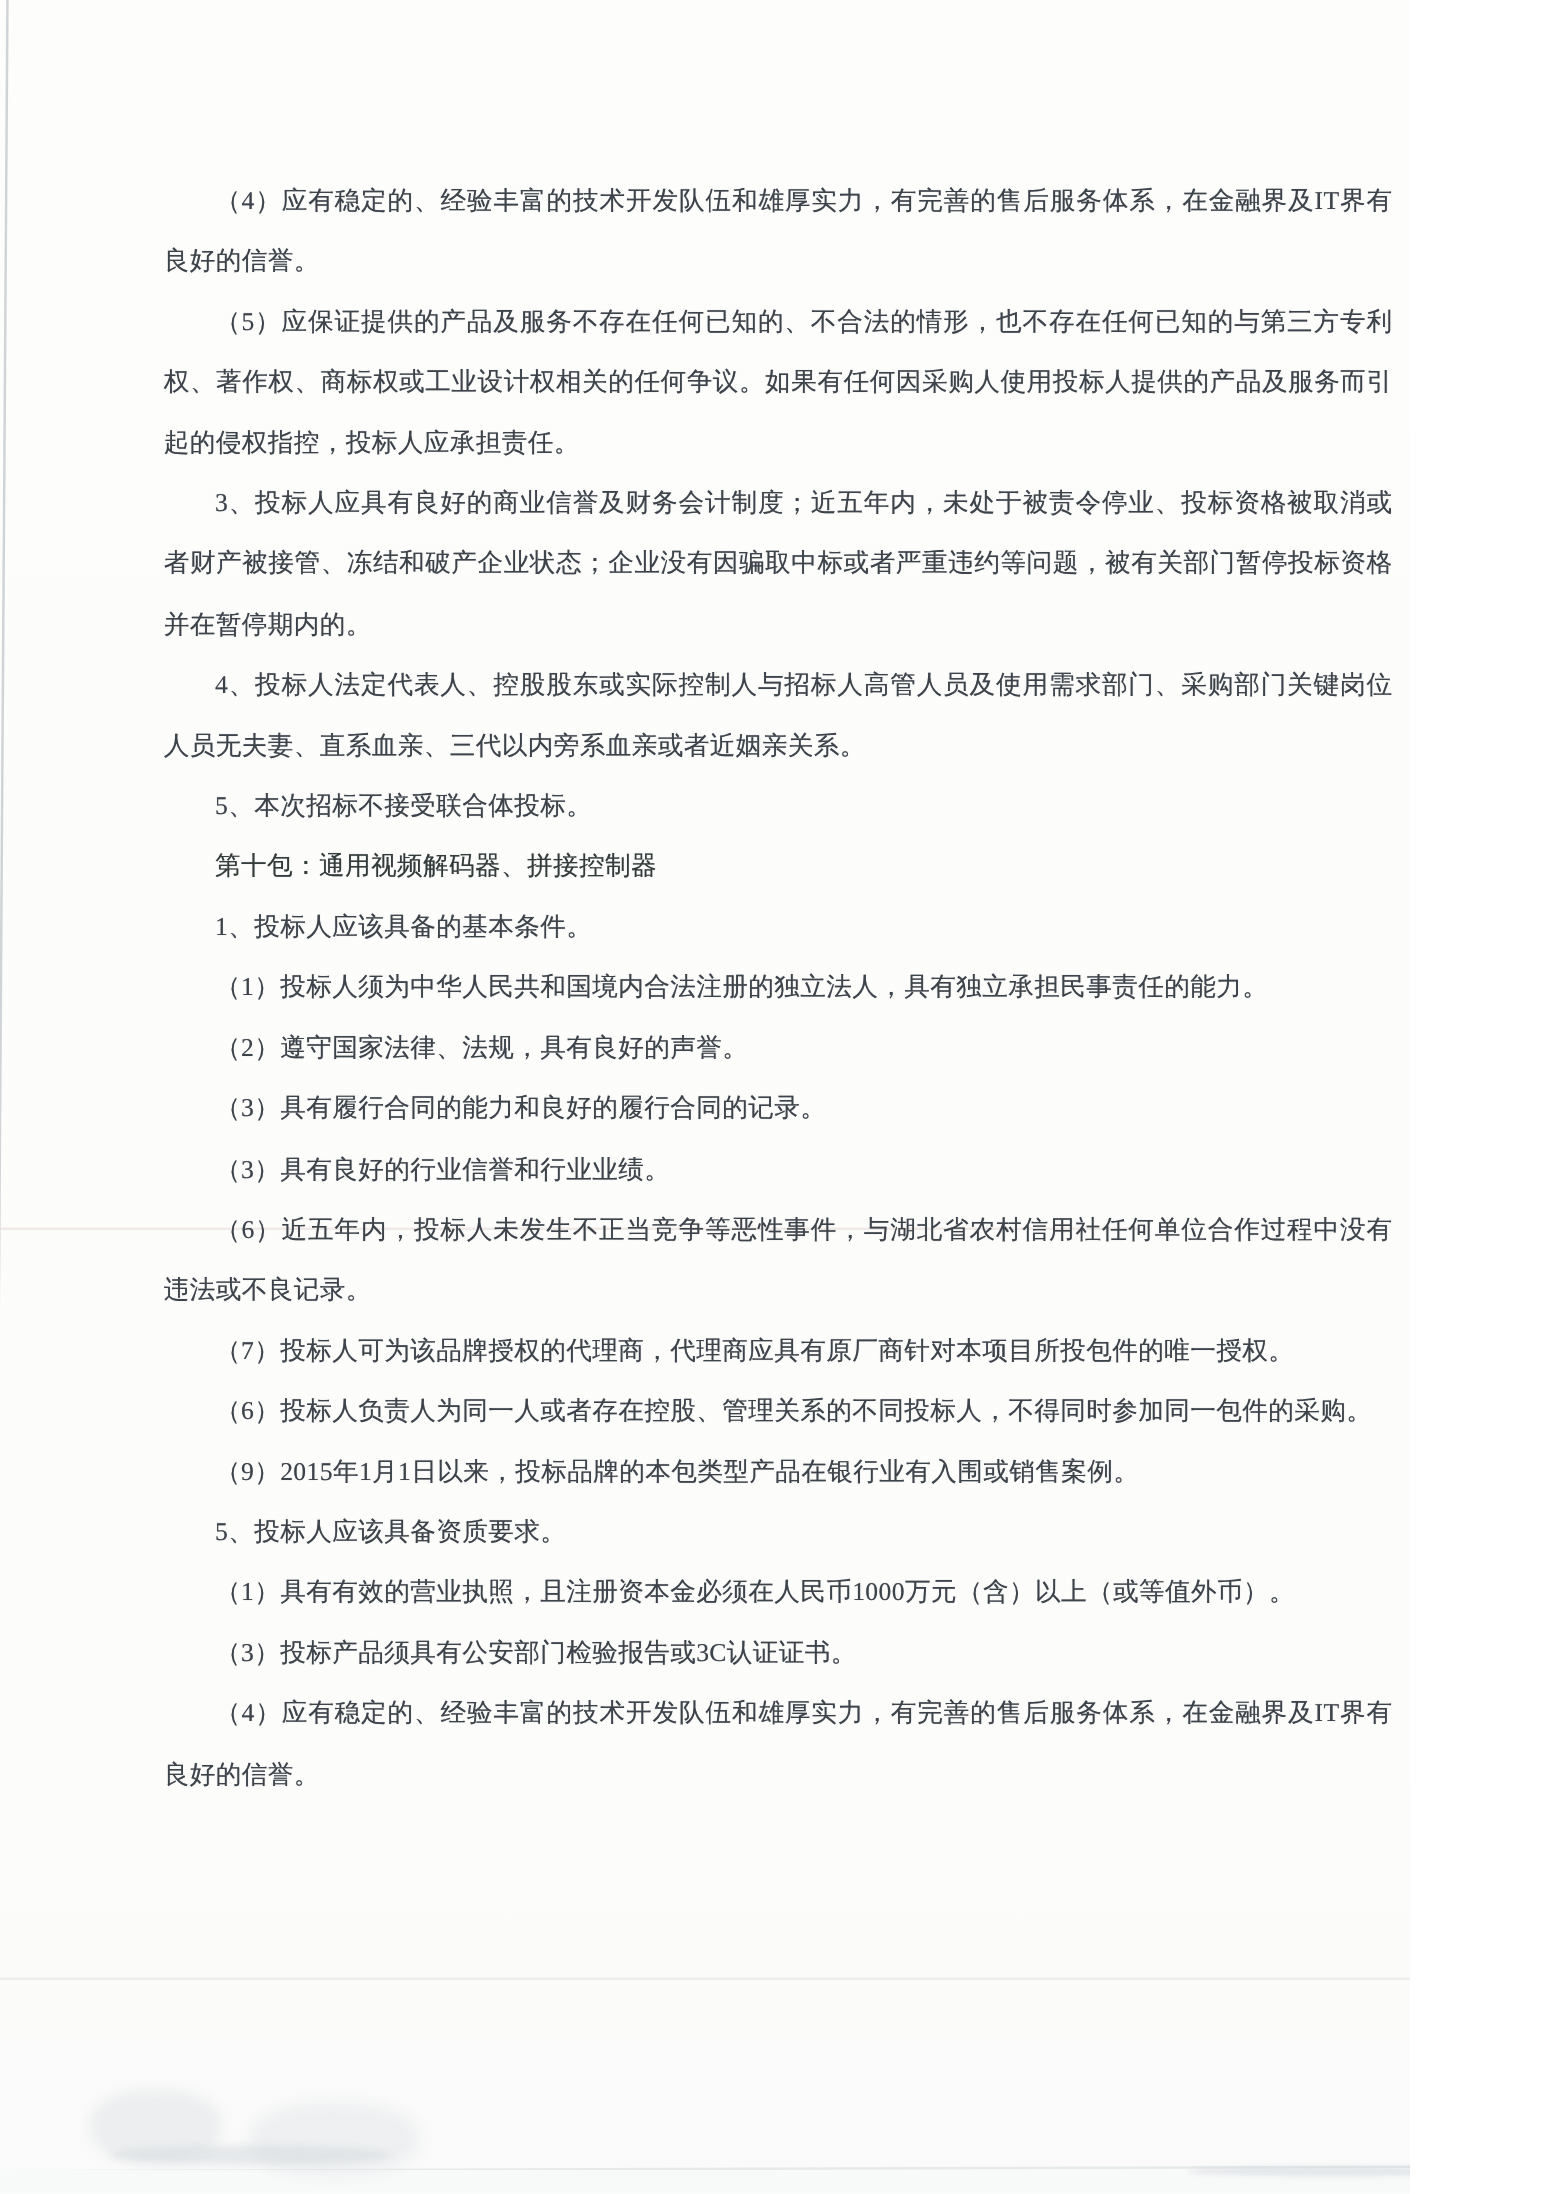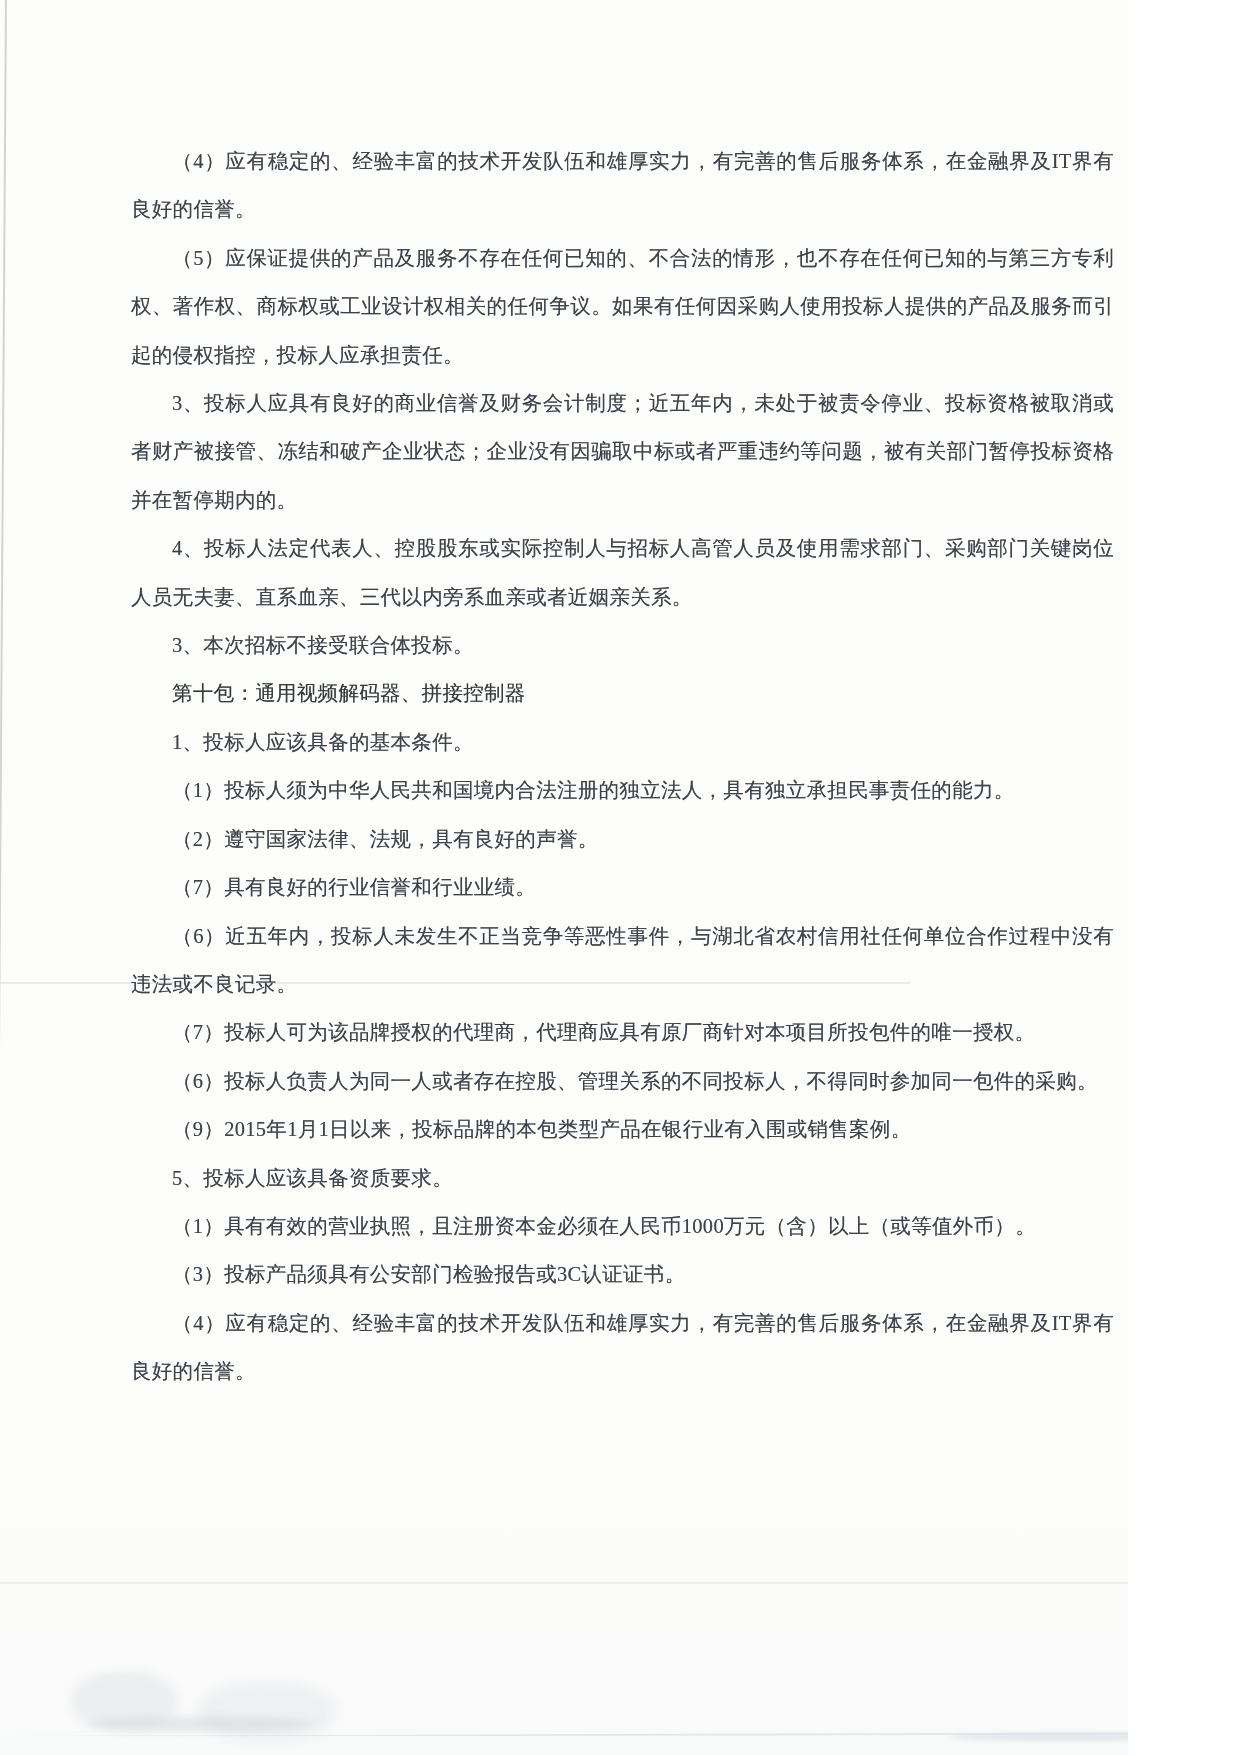--- a/index.html
+++ b/index.html
@@ -100,26 +100,27 @@
   <div class="artifact smudge-1"></div>
   <div class="artifact smudge-2"></div>
   <div class="artifact smudge-3"></div>
   <div class="artifact smudge-4"></div>
 
   <div class="textblock">
     <p>（4）应有稳定的、经验丰富的技术开发队伍和雄厚实力，有完善的售后服务体系，在金融界及IT界有良好的信誉。</p>
     <p>（5）应保证提供的产品及服务不存在任何已知的、不合法的情形，也不存在任何已知的与第三方专利权、著作权、商标权或工业设计权相关的任何争议。如果有任何因采购人使用投标人提供的产品及服务而引起的侵权指控，投标人应承担责任。</p>
     <p>3、投标人应具有良好的商业信誉及财务会计制度；近五年内，未处于被责令停业、投标资格被取消或者财产被接管、冻结和破产企业状态；企业没有因骗取中标或者严重违约等问题，被有关部门暂停投标资格并在暂停期内的。</p>
     <p>4、投标人法定代表人、控股股东或实际控制人与招标人高管人员及使用需求部门、采购部门关键岗位人员无夫妻、直系血亲、三代以内旁系血亲或者近姻亲关系。</p>
-    <p>3、本次招标不接受联合体投标。</p>
+    <p>5、本次招标不接受联合体投标。</p>
     <p class="heading">第十包：通用视频解码器、拼接控制器</p>
     <p>1、投标人应该具备的基本条件。</p>
     <p>（1）投标人须为中华人民共和国境内合法注册的独立法人，具有独立承担民事责任的能力。</p>
     <p>（2）遵守国家法律、法规，具有良好的声誉。</p>
-    <p>（7）具有良好的行业信誉和行业业绩。</p>
+    <p>（3）具有履行合同的能力和良好的履行合同的记录。</p>
+    <p>（3）具有良好的行业信誉和行业业绩。</p>
     <p>（6）近五年内，投标人未发生不正当竞争等恶性事件，与湖北省农村信用社任何单位合作过程中没有违法或不良记录。</p>
     <p>（7）投标人可为该品牌授权的代理商，代理商应具有原厂商针对本项目所投包件的唯一授权。</p>
     <p>（6）投标人负责人为同一人或者存在控股、管理关系的不同投标人，不得同时参加同一包件的采购。</p>
     <p>（9）2015年1月1日以来，投标品牌的本包类型产品在银行业有入围或销售案例。</p>
     <p>5、投标人应该具备资质要求。</p>
     <p>（1）具有有效的营业执照，且注册资本金必须在人民币1000万元（含）以上（或等值外币）。</p>
     <p>（3）投标产品须具有公安部门检验报告或3C认证证书。</p>
     <p>（4）应有稳定的、经验丰富的技术开发队伍和雄厚实力，有完善的售后服务体系，在金融界及IT界有良好的信誉。</p>
   </div>
 

